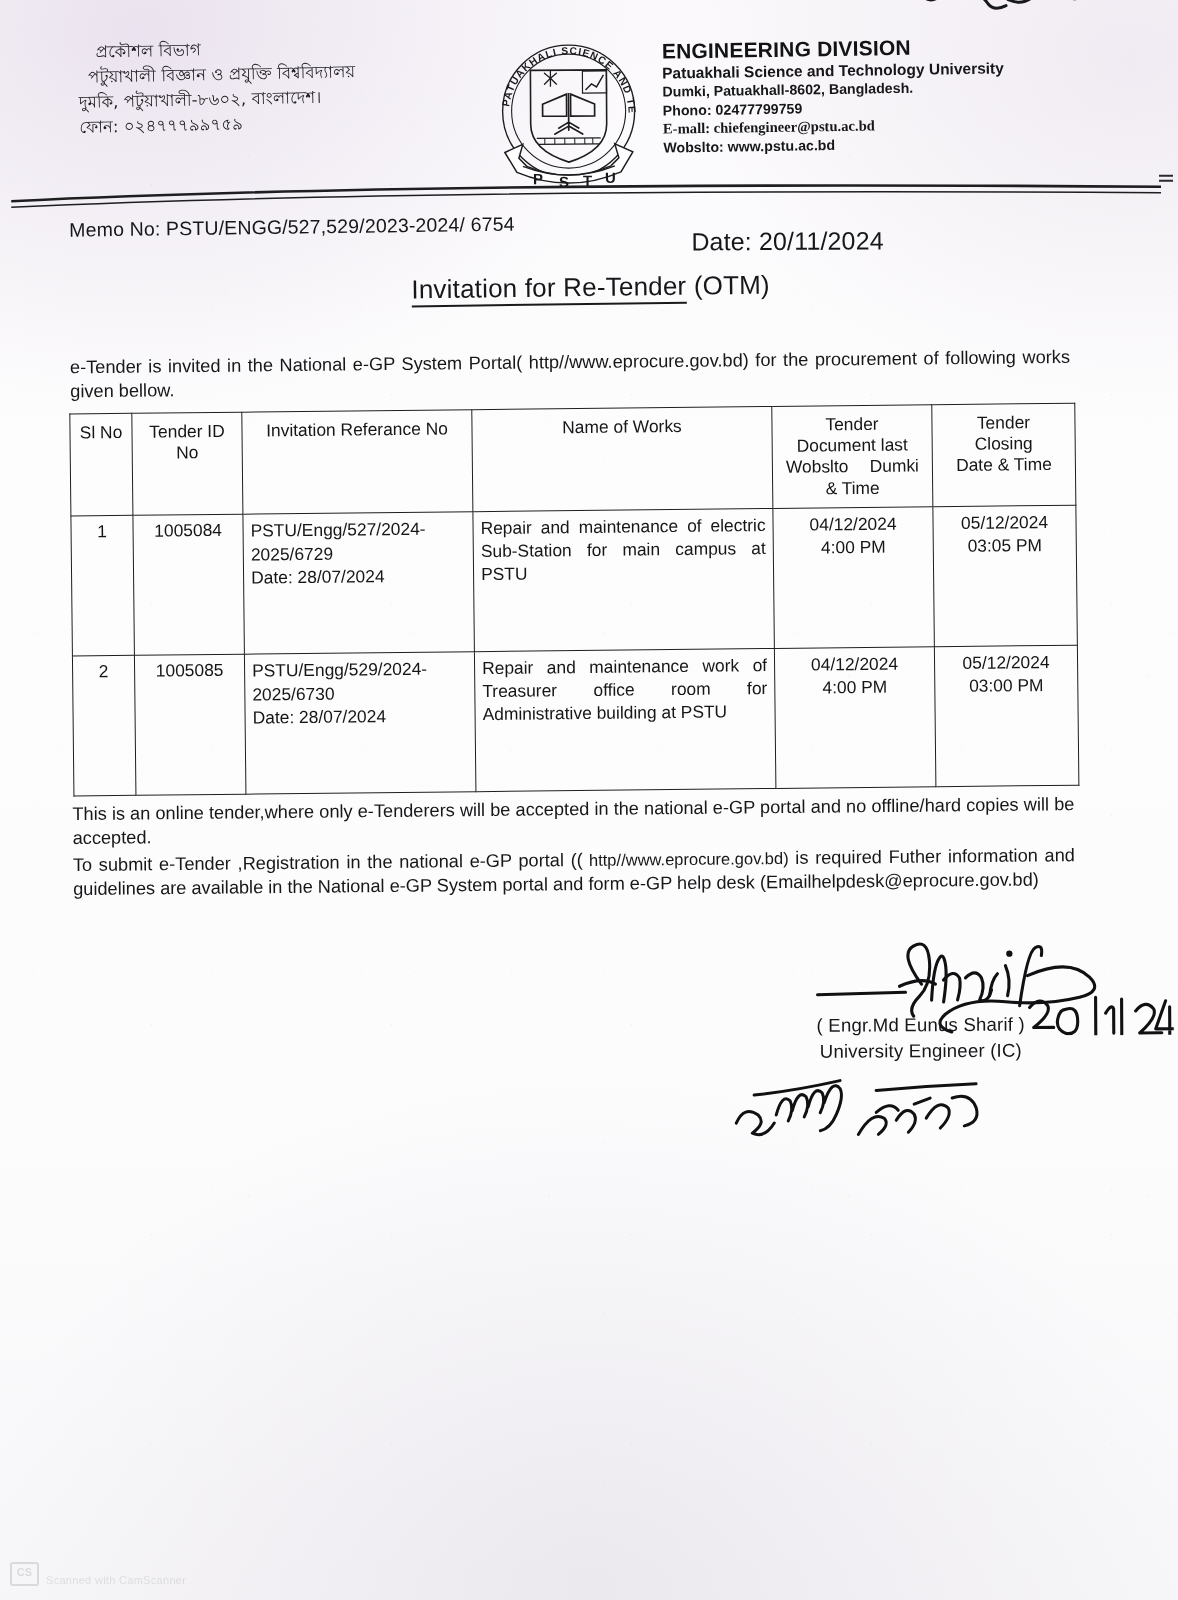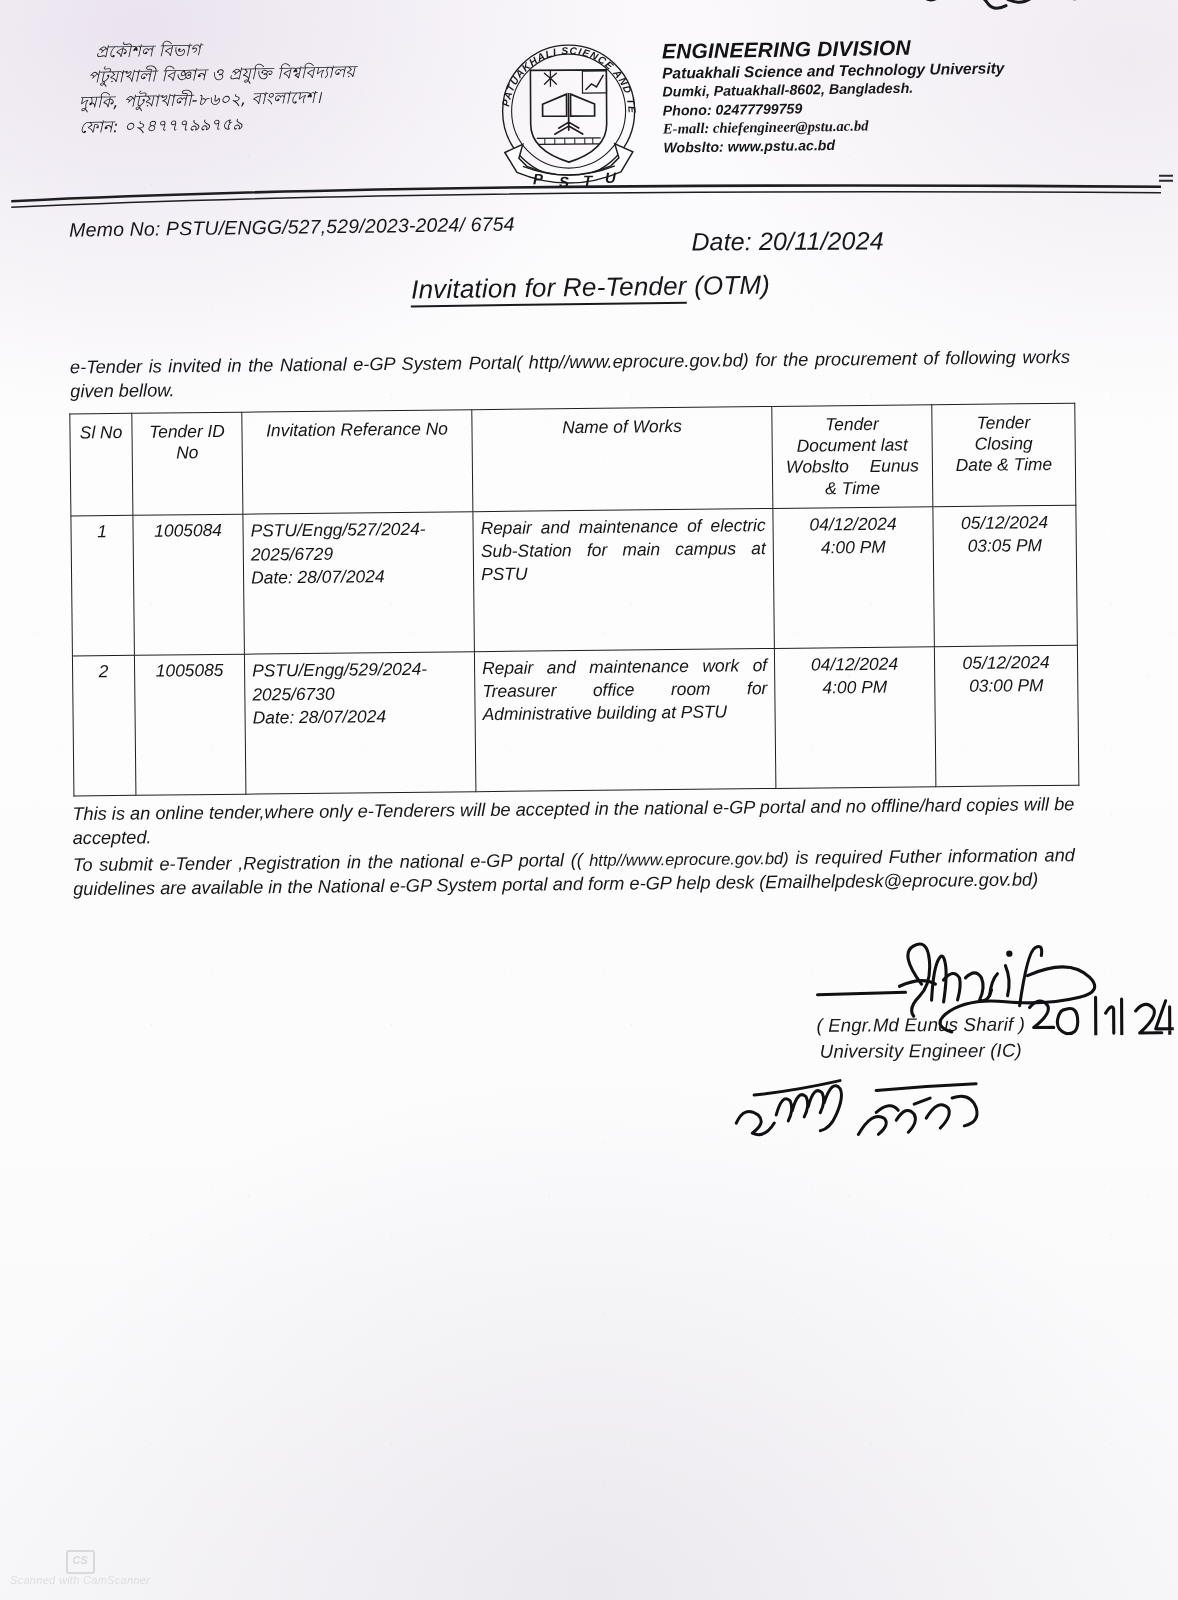--- a/index.html
+++ b/index.html
@@ -19,21 +19,20 @@
     margin: 0 auto;
     background: #fdfcfd;
     overflow: hidden;
     color: #17171a;
     
     background-image:
       radial-gradient(ellipse 70% 40% at 12% 2%, rgba(196,176,208,.30), rgba(196,176,208,0) 60%),
       radial-gradient(ellipse 60% 35% at 96% 4%, rgba(200,184,206,.22), rgba(200,184,206,0) 62%),
       radial-gradient(ellipse 80% 50% at 50% 99%, rgba(205,198,212,.28), rgba(205,198,212,0) 65%),
       linear-gradient(180deg, #fbf9fc 0%, #fdfdfd 30%, #fcfcfd 70%, #f7f6f8 100%);
-    font-style: italic;
   }
 
   
   .skewed { transform: rotate(-0.32deg); transform-origin: 50% 30%; }
 
   
   .letterhead {
     position: absolute;
     left: 0; top: 0; right: 0;
     height: 200px;
@@ -241,23 +240,23 @@
     height: 2px;
     background: #2a2a2e;
     margin-bottom: 3px;
   }
 
   
   .camscanner {
     position: absolute;
     left: 10px; bottom: 14px;
     display: flex;
-    align-items: center;
+    align-items: flex-end;
+    gap: 7px;
     opacity: .30;
-    flex-direction: column;
   }
   .cs-logo {
     width: 25px; height: 20px;
     border: 2px solid #9a9aa2;
     border-radius: 3px;
     color: #9a9aa2;
     font-size: 11px;
     font-weight: 700;
     line-height: 16px;
     text-align: center;
@@ -418,21 +417,21 @@
             <div>Invitation Referance No</div>
           </th>
           <th>
             <div>Name of Works</div>
           </th>
           <th>
             <div>Tender</div>
             <div>Document last</div>
             <div class="th-spread">
               <span>Wobslto</span>
-              <span>Eunus</span>
+              <span>Dumki</span>
             </div>
             <div>&amp; Time</div>
           </th>
           <th>
             <div>Tender</div>
             <div>Closing</div>
             <div>Date &amp; Time</div>
           </th>
         </tr>
       </thead>

